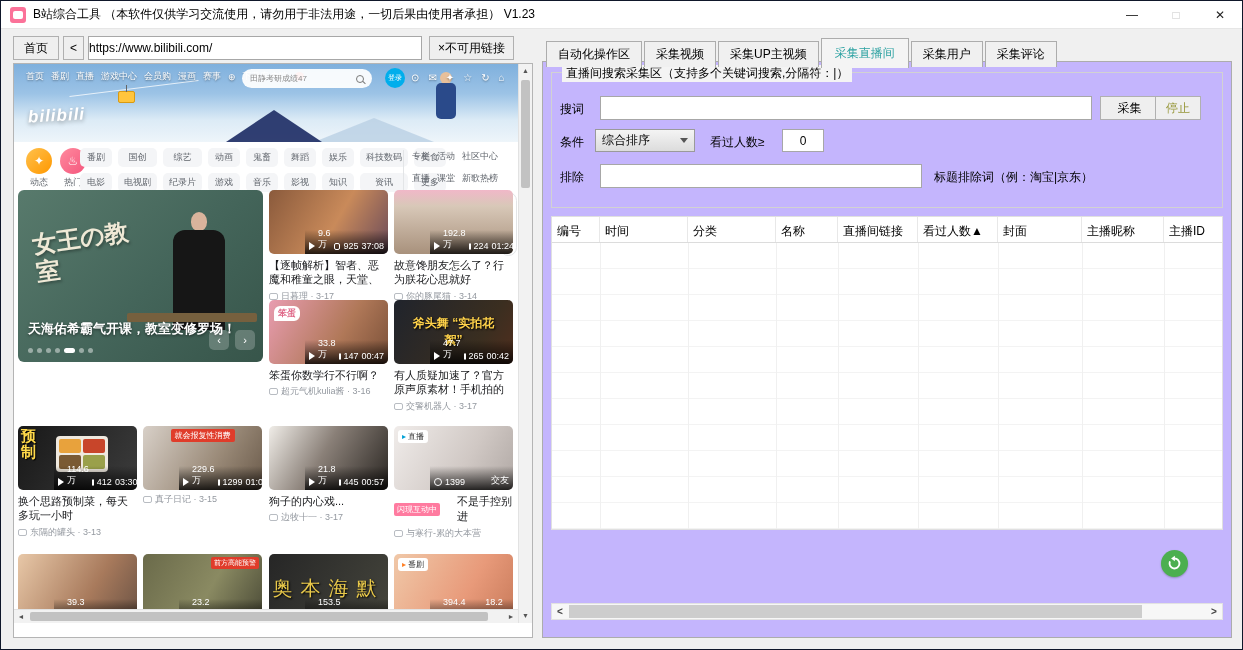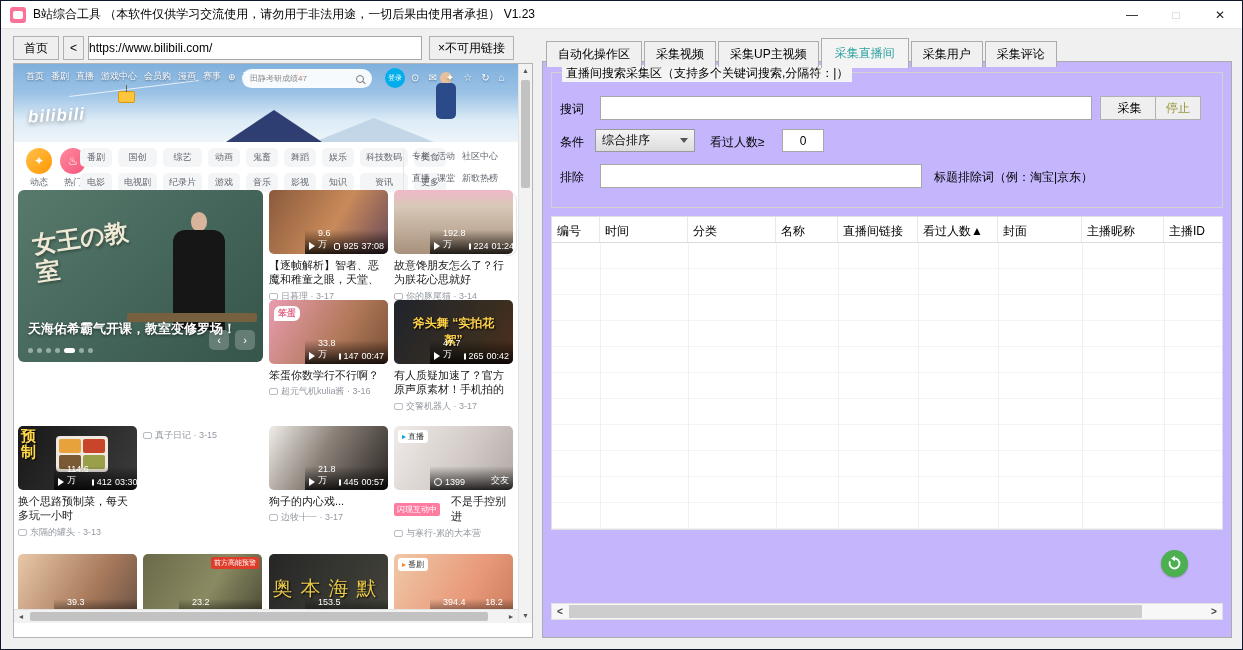--- a/index.html
+++ b/index.html
@@ -131,21 +131,21 @@
   .ov-banner-red { position:absolute; left:50%; top:3px; transform:translateX(-50%); background:#e03c2a; color:#fff;
                    font-size:8px; padding:1px 4px; border-radius:2px; white-space:nowrap; }
   .ov-warn { position:absolute; right:3px; top:3px; background:#e03c2a; color:#fff; font-size:7px; padding:1px 3px; border-radius:2px; }
   .ov-oppen { position:absolute; inset:0; display:flex; align-items:center; justify-content:center; font-size:20px;
               font-weight:normal; color:#e8c84a; letter-spacing:8px; text-shadow:1px 1px 2px #000; }
   .corner-badge { position:absolute; left:4px; top:4px; background:#fff; border-radius:3px; font-size:8px; color:#333;
                   padding:1px 4px; display:flex; align-items:center; gap:2px; }
   .badge-ic-blue { color:#00a1d6; font-size:8px; }
   .badge-ic-orange { color:#ff7f24; font-size:8px; }
   .tag-right { margin-left:auto; }
-  .live-title { display:flex; gap:11px; align-items:center; font-size:11px; color:#18191c; margin-top:4px; }
+  .live-title { display:flex; gap:17px; align-items:center; font-size:11px; color:#18191c; margin-top:4px; }
   .pink-badge { background:#ff7ba0; color:#fff; font-size:8px; padding:1px 3px; border-radius:2px; white-space:nowrap; }
   .refresh-widget { position:absolute; left:486px; top:128px; width:17px; height:64px; background:#fff;
                     border:1px solid #e3e5e7; border-radius:9px; display:flex; flex-direction:column; align-items:center;
                     font-size:9px; color:#61666d; padding-top:2px; line-height:1.25; }
   .rw-ic { font-size:9px; color:#61666d; }
   .rw-txt { width:10px; word-break:break-all; text-align:center; }
 
   
   .tabstrip { position:absolute; left:545px; top:37px; display:flex; align-items:flex-end; z-index:3; }
   .tab { padding:4px 11px; font-size:12px; color:#000; background:#f0f0f0; border:1px solid #acacac;
@@ -393,20 +393,30 @@
           </div>
         </div>
         <div class="vtitle">换个思路预制菜，每天多玩一小时</div>
         <div class="vup">
             <span class="up-ic"></span>
             <span>东隔的罐头 · 3-13</span>
           </div>
       </div>
 
       <div class="vcard pM2">
+        <div class="thumb t-m2">
+          <span class="ov-banner-red">就会报复性消费</span>
+          <div class="stats">
+            <span class="ic-play"></span>
+              <span>229.6万</span>
+            <span class="ic-dm"></span>
+              <span>1299</span>
+            <span class="dur">01:04</span>
+          </div>
+        </div>
         <div class="vup">
             <span class="up-ic"></span>
             <span>真子日记 · 3-15</span>
           </div>
       </div>
 
       <div class="vcard pM3">
         <div class="thumb t-m3">
           <div class="stats">
             <span class="ic-play"></span>

